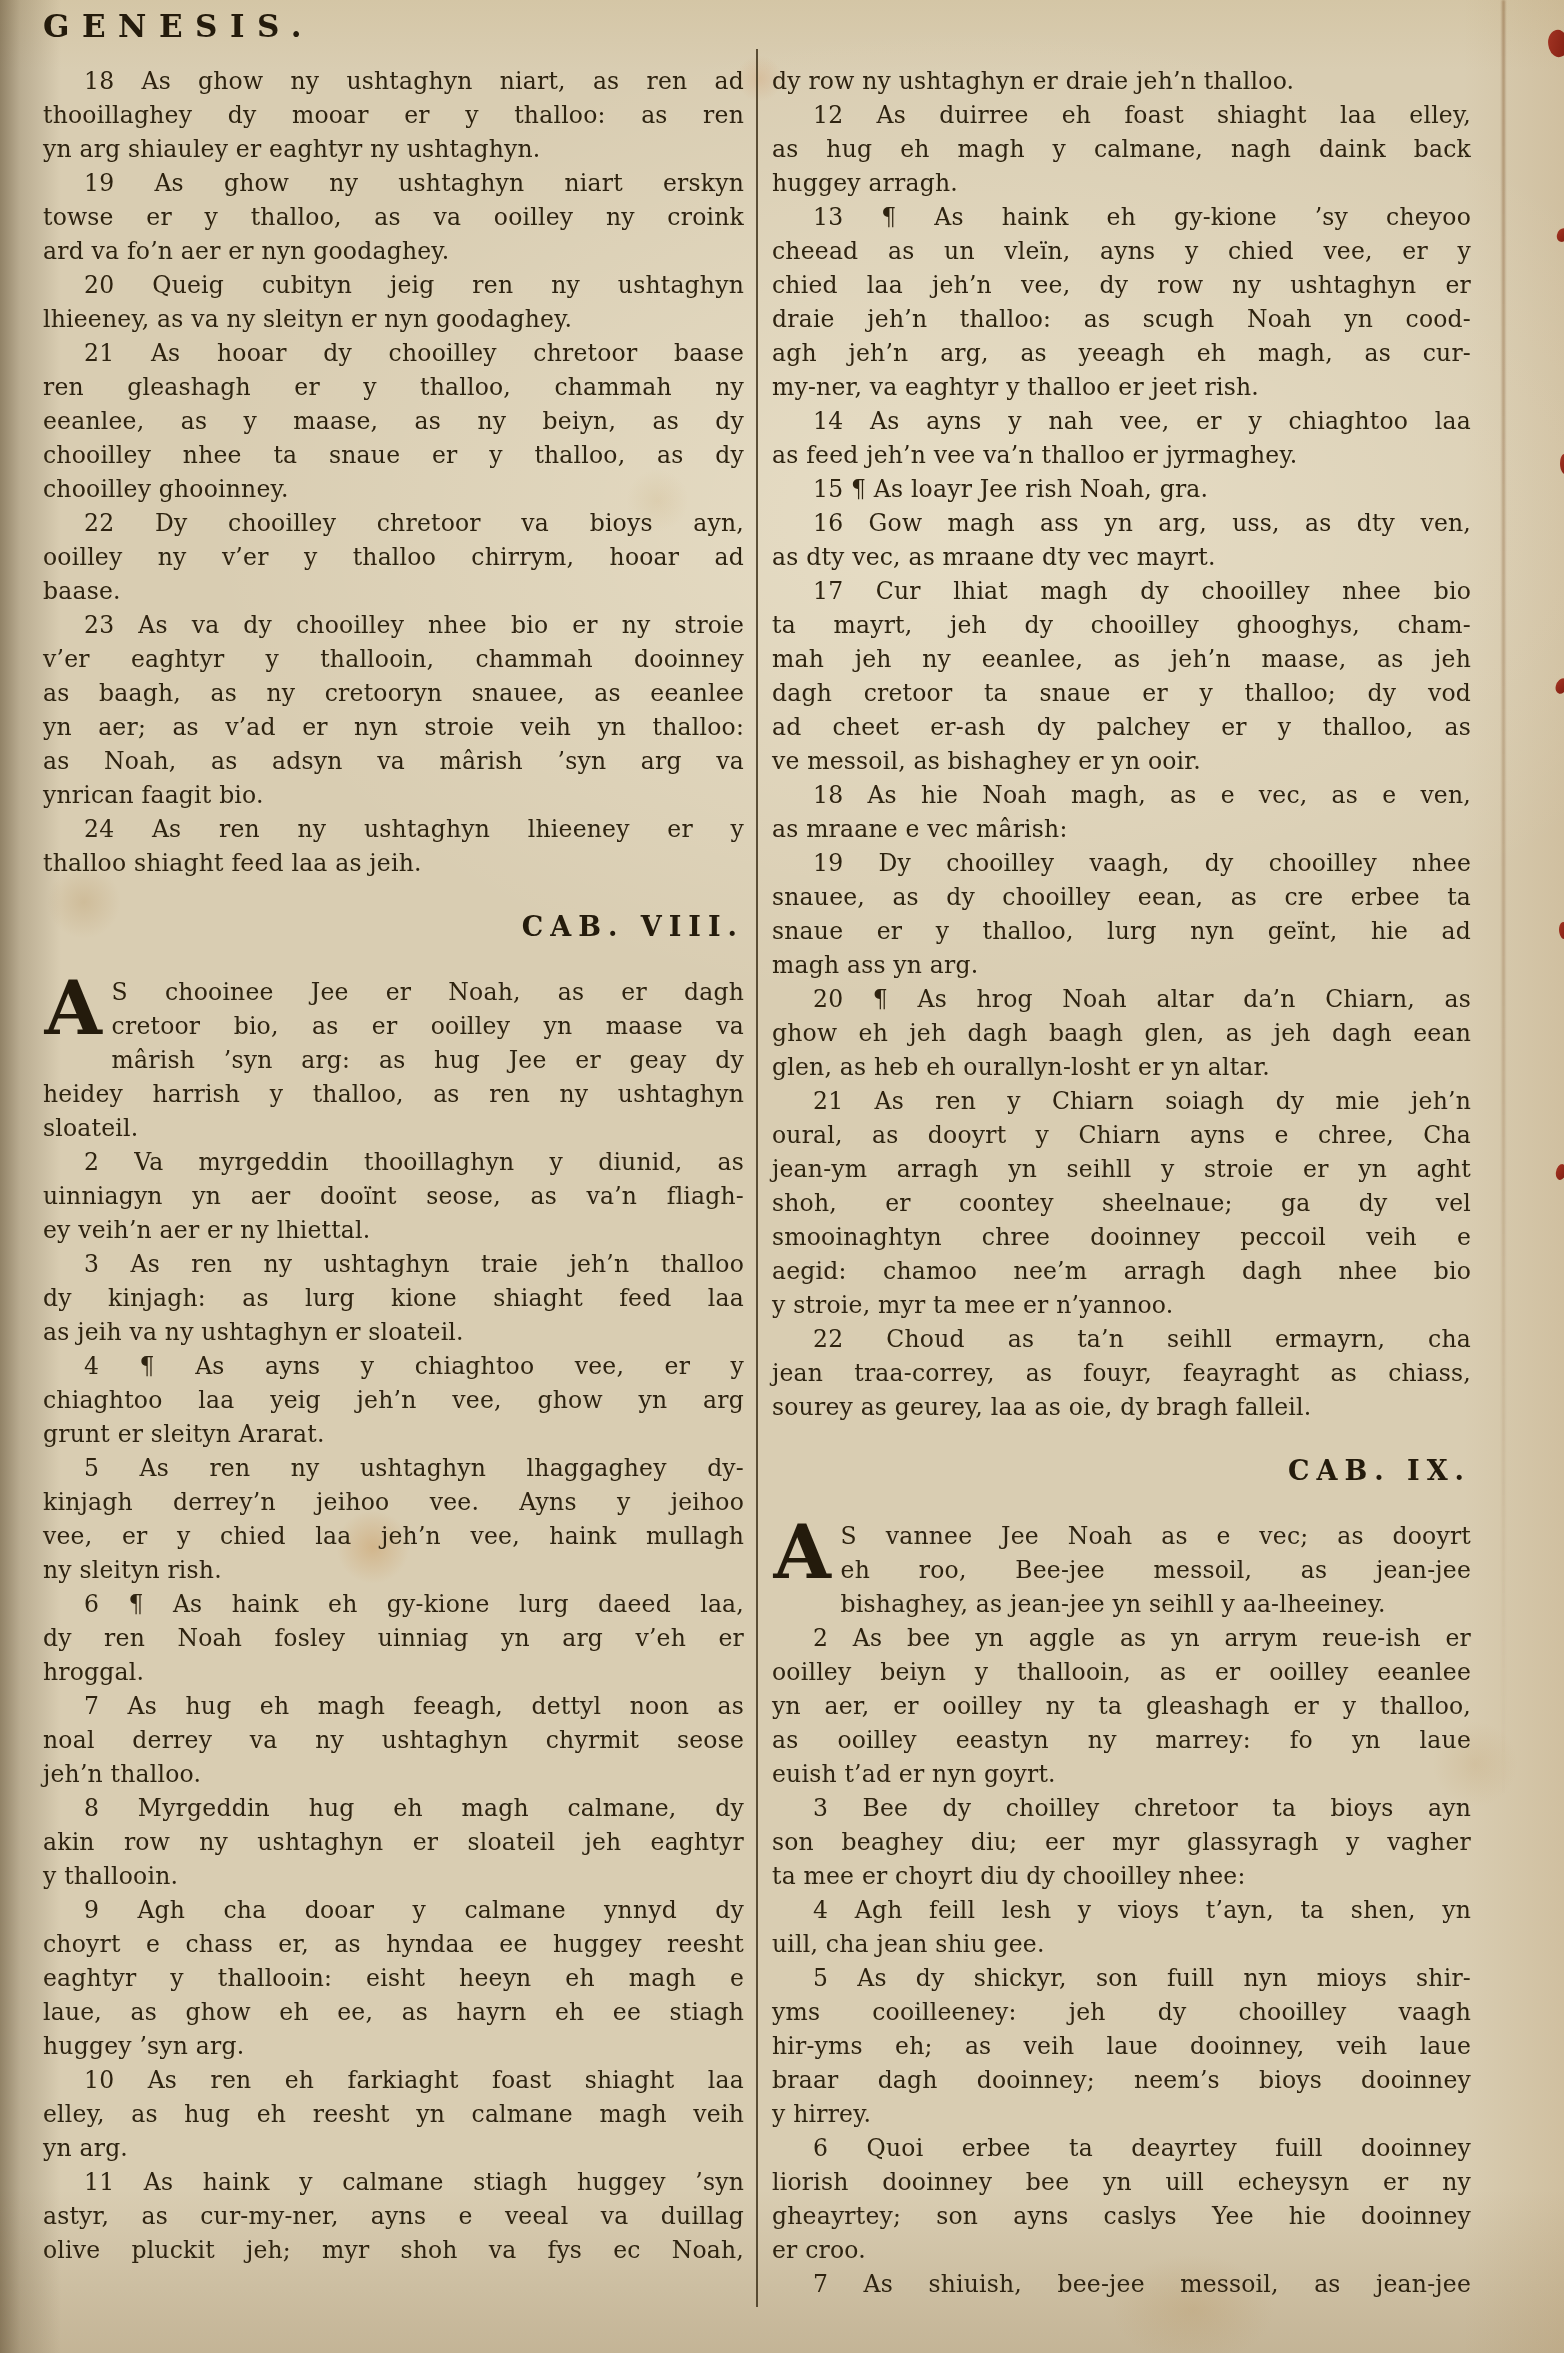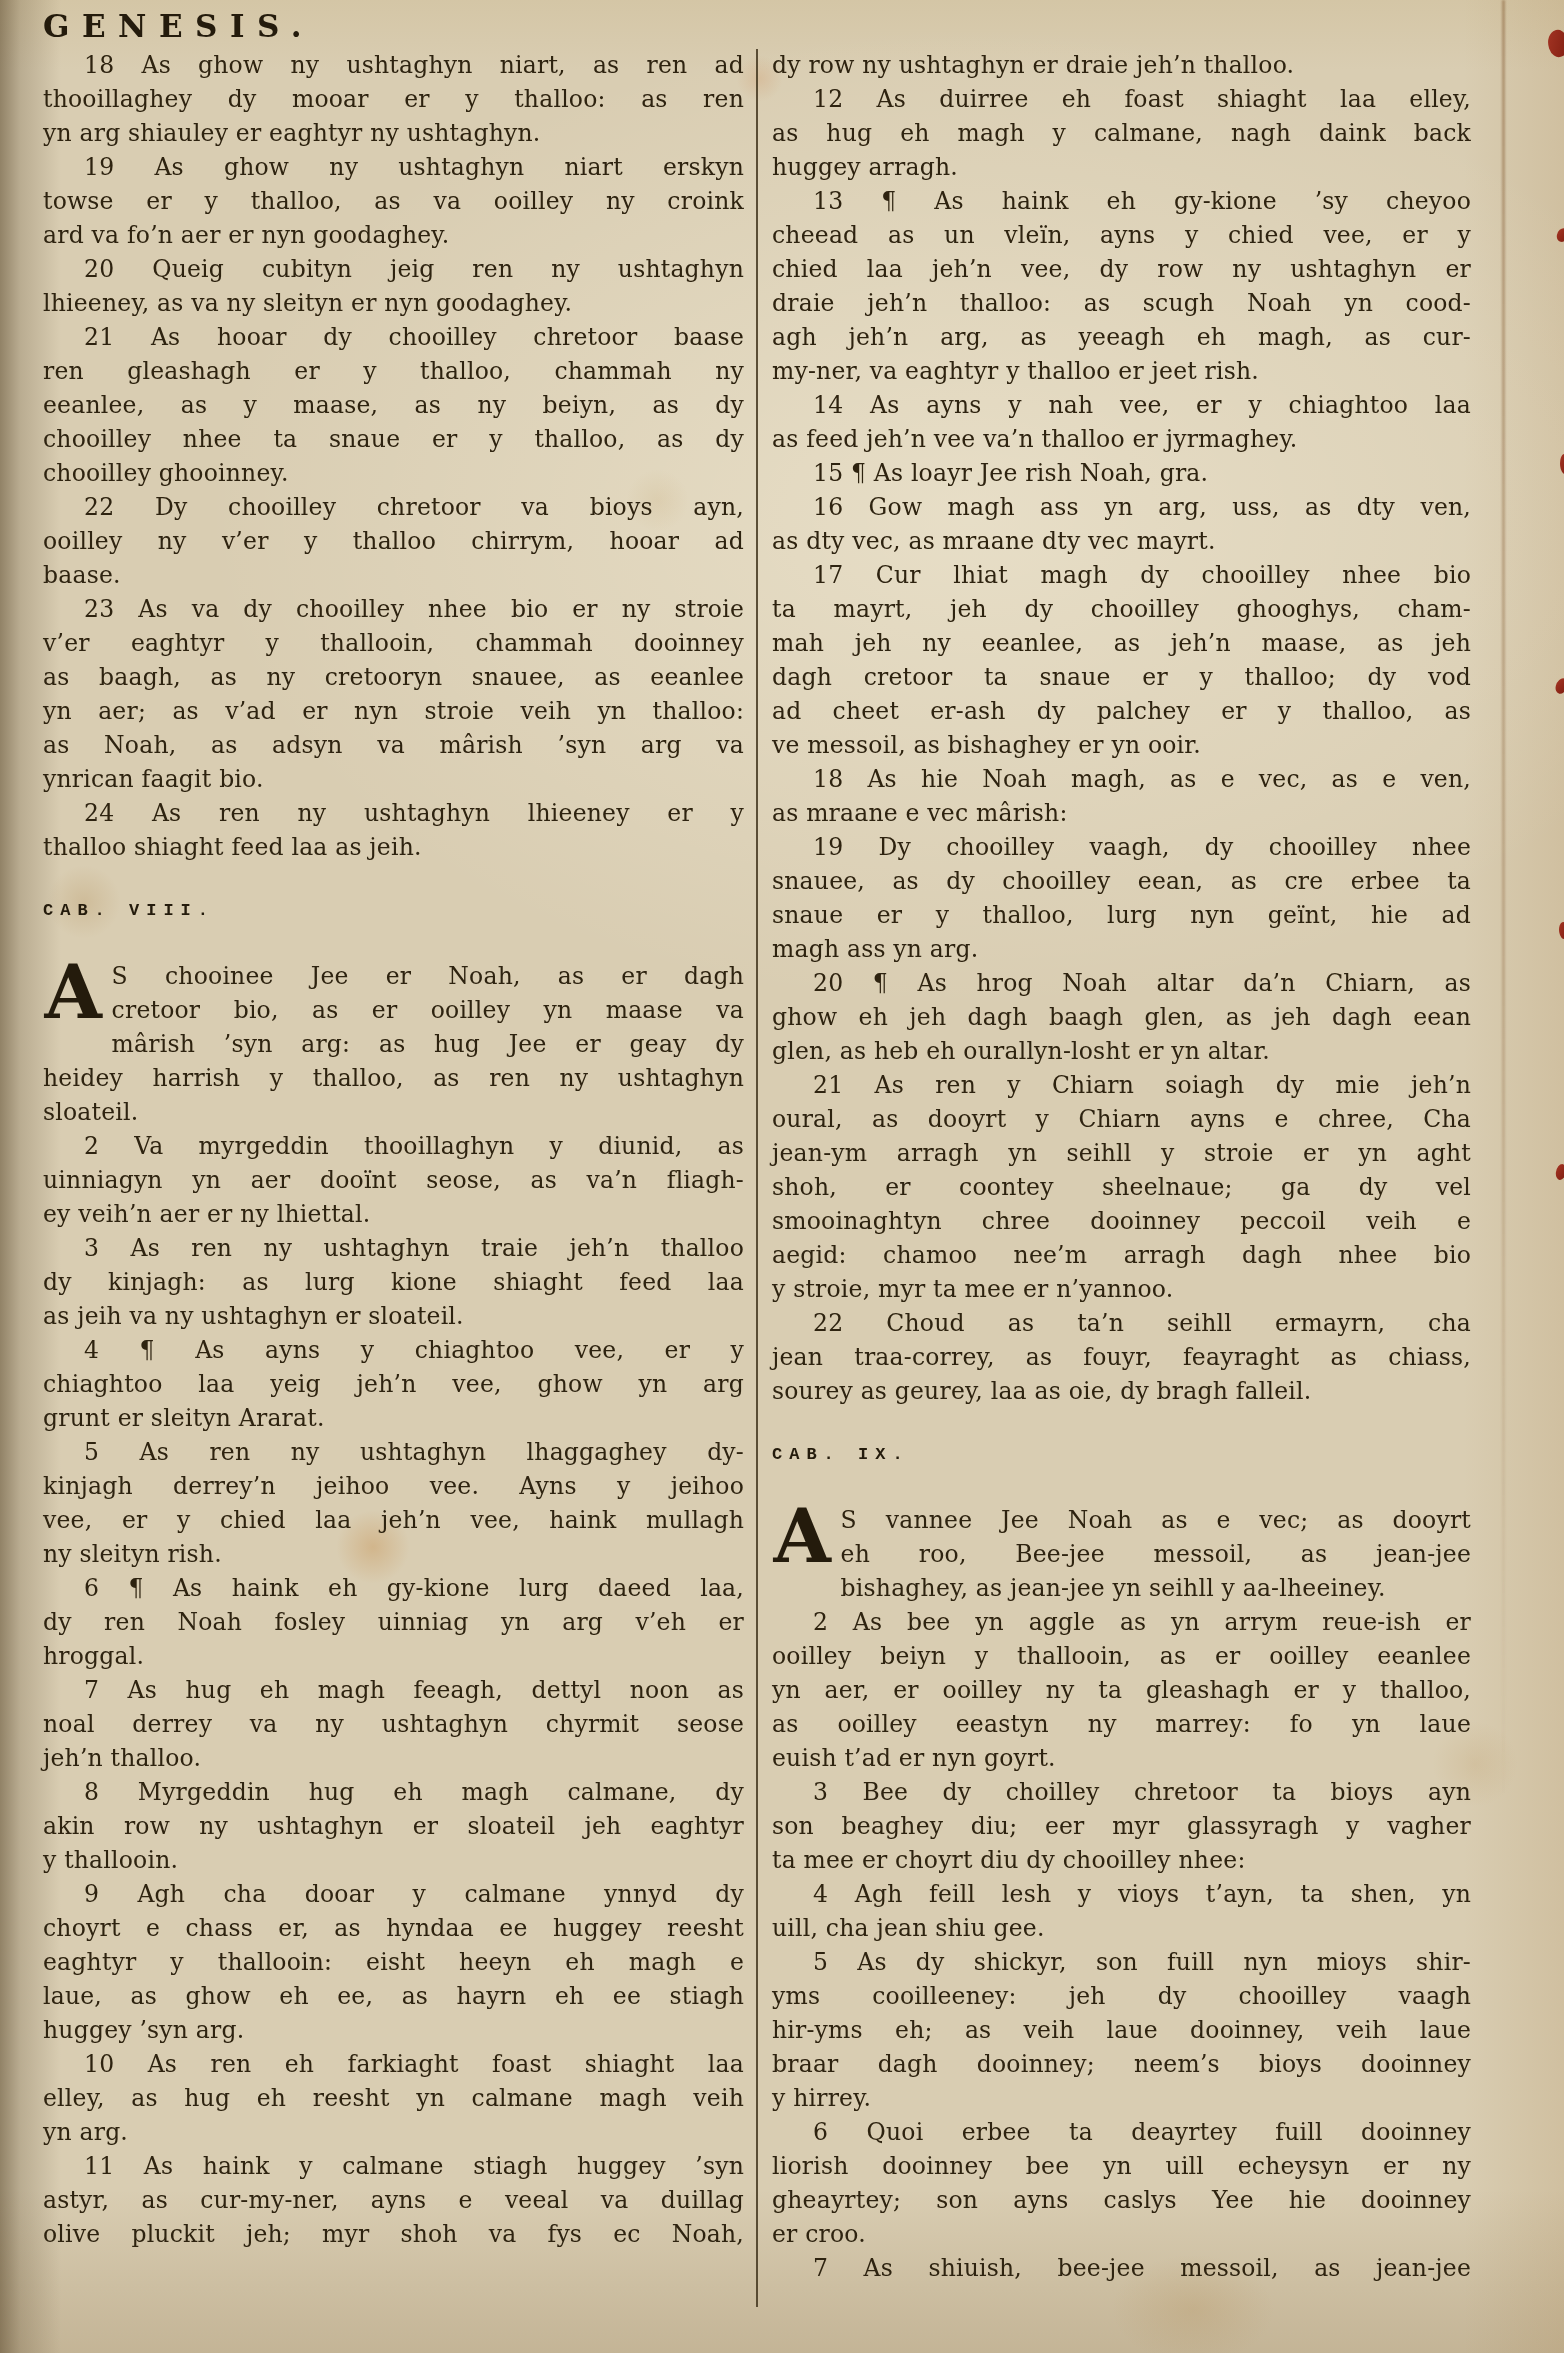--- a/index.html
+++ b/index.html
@@ -37,28 +37,28 @@
   .m5{left:1559px;top:922px;width:9.4px;height:17px;transform:rotate(-10deg);}
   .m6{left:1556px;top:1164px;width:10.2px;height:15.6px;transform:rotate(6deg);}
 
   .page-header{
     position:absolute;left:43px;top:7.8px;width:1426px;
     font-size:31px;font-weight:700;letter-spacing:12.5px;
     color:#241b0c;
   }
   .divider{position:absolute;left:756px;top:49px;width:2.3px;height:2258px;background:#43361f;opacity:.85;}
 
-  .col{position:absolute;top:48px;font-size:23.5px;line-height:34px;letter-spacing:0.2px;}
+  .col{position:absolute;top:64px;font-size:23.5px;line-height:34px;letter-spacing:0.2px;}
   .col-left{left:43px;width:701px;}
   .col-right{left:772px;width:699px;}
 
   .line{text-align:justify;text-align-last:justify;}
   .line.last{text-align-last:left;}
   .line.ind{text-indent:41px;}
-  .cab{text-align:left;font-size:17px;font-weight:700;letter-spacing:7px;margin:30px 0 31px;color:#241b0c;font-family:Liberation Mono, monospace;}
+  .cab{text-align:right;font-size:27px;font-weight:700;letter-spacing:7px;margin:30px 0 31px;color:#241b0c;}
   .cap{float:left;font-size:74px;line-height:61px;height:66px;margin:3.1px 9.4px 0 1.6px;font-weight:700;color:#241b0c;}
   .verse{margin:0;}
 </style>
 </head>
 <body>
 
 <div class="paper-shade"></div>
 <div class="crease"></div>
 <div class="stain s1"></div>
 <div class="stain s2"></div>

